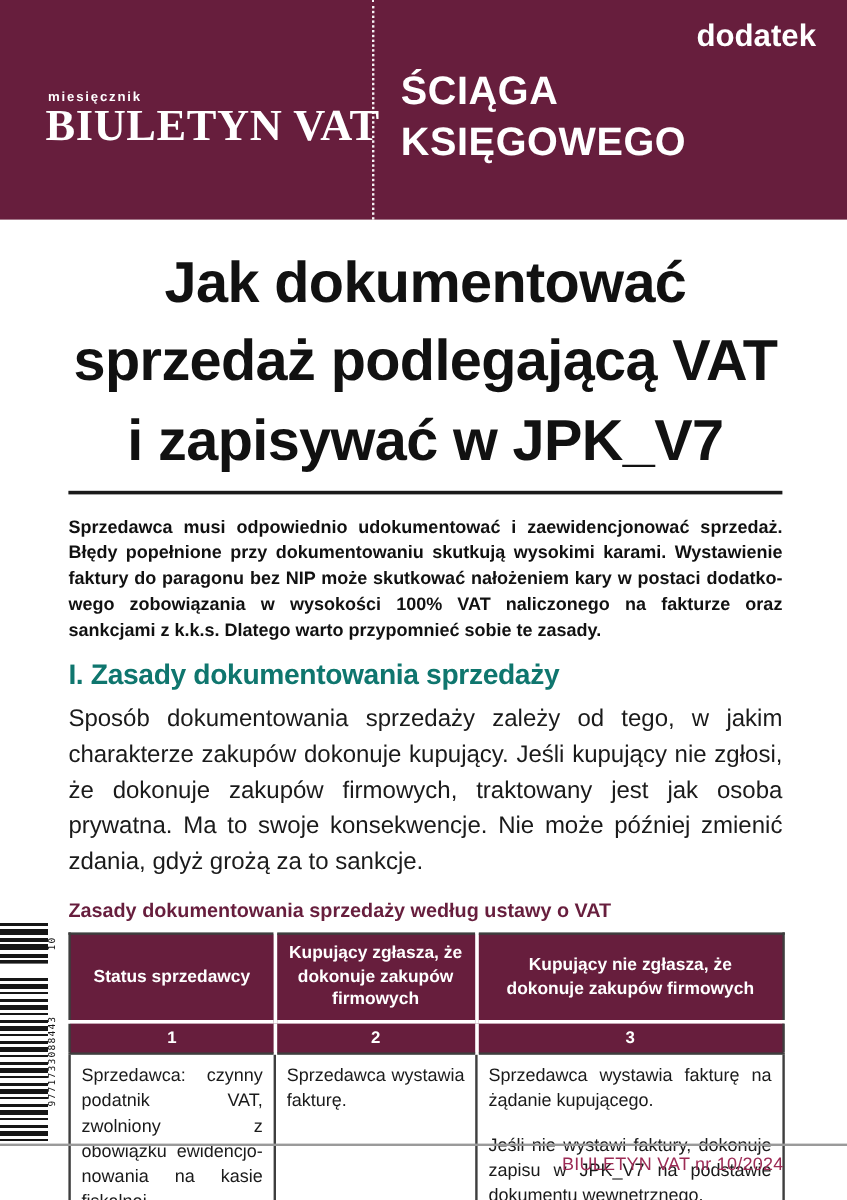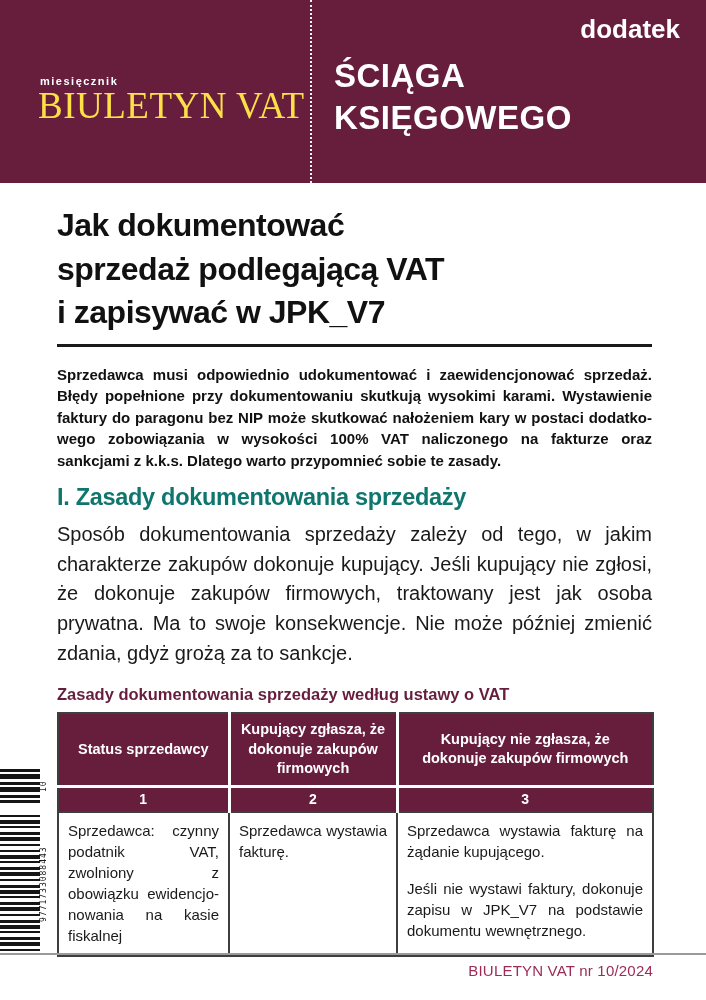--- a/index.html
+++ b/index.html
@@ -20,22 +20,22 @@
     background: #671e3d;
   }
   .mast-left {
     position: absolute; left: 38px; top: 60px; width: 260px; margin-top: 15px;
   }
   .magazine-tagline {
     color: #ffffff; font-size: 11px; font-weight: bold;
     letter-spacing: 1.5px; display: block; margin-left: 2px;
   }
   .magazine-title {
-    color: #fde047; font-family: "Liberation Serif", serif;
-    font-size: 37px; font-weight: normal; letter-spacing: 0.5px;
+    color: #ffffff; font-family: "Liberation Serif", serif;
+    font-size: 37px; font-weight: bold; letter-spacing: 0.5px;
     line-height: 1.05; white-space: nowrap;
   }
   .mast-divider {
     position: absolute; left: 310px; top: 0; height: 183px;
     width: 0; border-left: 2px dotted #ffffff; opacity: 0.95;
   }
   .mast-right {
     position: absolute; left: 334px; top: 0; width: 360px; height: 183px;
   }
   .supplement-label {
@@ -47,21 +47,22 @@
     color: #ffffff; font-size: 33px; font-weight: bold;
     line-height: 1.28; white-space: pre-line; letter-spacing: 0.5px;
   }
 
   
   .content {
     position: absolute; left: 57px; top: 183px; width: 595px;
   }
   .article-title {
     margin-top: 21px;
-    font-size: 32px; font-weight: bold; color: #111111;
+    text-align: center;
+    font-size: 48px; font-weight: bold; color: #111111;
     line-height: 1.36; white-space: pre-line;
     letter-spacing: -0.5px;
   }
   .title-rule {
     margin-top: 9px;
     height: 0; border-top: 3px solid #1a1a1a;
   }
   .lead {
     margin-top: 17px;
     font-size: 15px; font-weight: bold; color: #111111;

